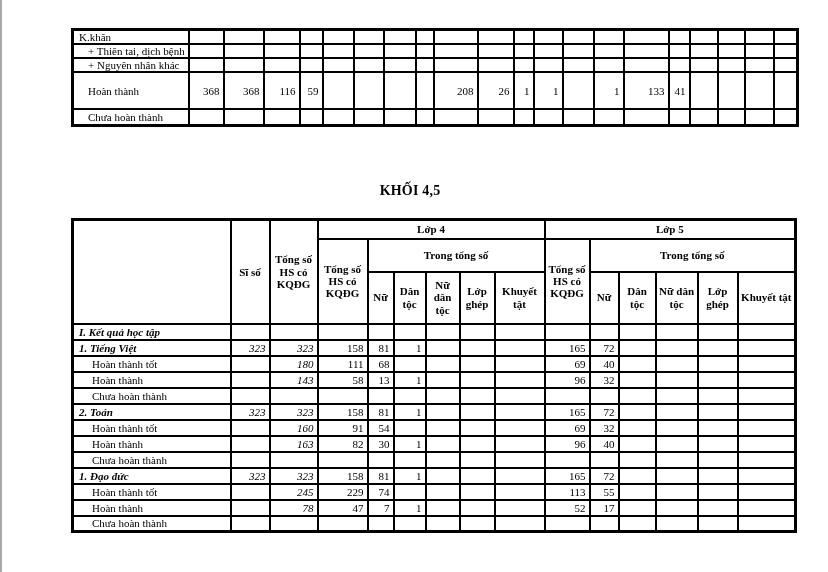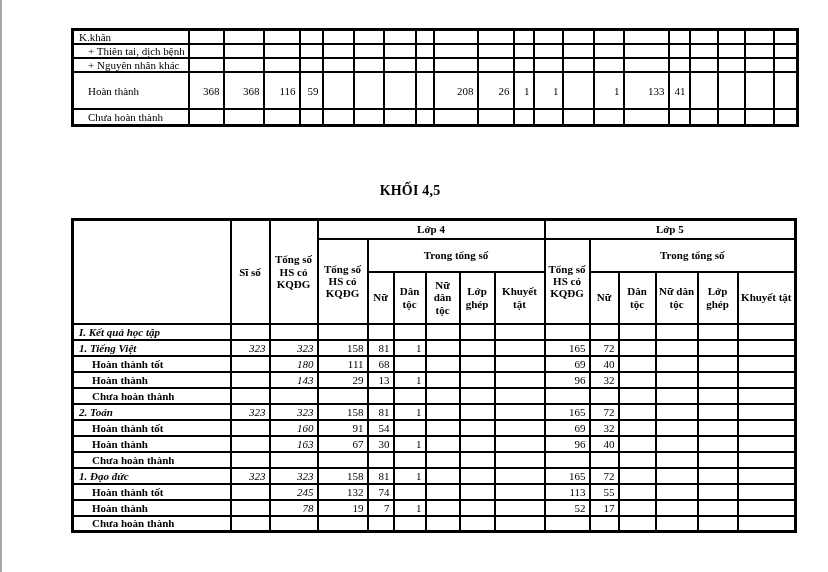--- a/index.html
+++ b/index.html
@@ -30,21 +30,21 @@
   #top-table tr:nth-child(2) { height:14px; }
   #top-table tr:nth-child(3) { height:14px; }
   #top-table tr:nth-child(4) { height:37px; }
   #top-table tr:nth-child(5) { height:16px; }
   #top-table tr:nth-child(6) { height:12px; }
   
   .label   { text-align:left; padding-left:5px; }
   .indent  { padding-left:14px; }
   .bold    { font-weight:bold; white-space:normal; line-height:1.2; }
   .section { font-weight:bold; font-style:italic; }
-  .sub     { padding-left:18px;font-weight:bold; }
+  .sub     { padding-left:18px; }
   
   .num { text-align:right; padding-right:3px; }
   .bi  { font-weight:normal; font-style:italic; }
 </style>
 </head>
 <body>
 
 <div class="page-edge"></div>
 
 <table id="top-table">
@@ -286,21 +286,21 @@
         <td class="num">40</td>
         <td class="num"></td>
         <td class="num"></td>
         <td class="num"></td>
         <td class="num"></td>
       </tr>
       <tr>
         <td class="label sub">Hoàn thành</td>
         <td class="num bi"></td>
         <td class="num bi">143</td>
-        <td class="num">29</td>
+        <td class="num">58</td>
         <td class="num">13</td>
         <td class="num">1</td>
         <td class="num"></td>
         <td class="num"></td>
         <td class="num"></td>
         <td class="num">96</td>
         <td class="num">32</td>
         <td class="num"></td>
         <td class="num"></td>
         <td class="num"></td>
@@ -354,21 +354,21 @@
         <td class="num">32</td>
         <td class="num"></td>
         <td class="num"></td>
         <td class="num"></td>
         <td class="num"></td>
       </tr>
       <tr>
         <td class="label sub">Hoàn thành</td>
         <td class="num bi"></td>
         <td class="num bi">163</td>
-        <td class="num">67</td>
+        <td class="num">82</td>
         <td class="num">30</td>
         <td class="num">1</td>
         <td class="num"></td>
         <td class="num"></td>
         <td class="num"></td>
         <td class="num">96</td>
         <td class="num">40</td>
         <td class="num"></td>
         <td class="num"></td>
         <td class="num"></td>
@@ -405,38 +405,38 @@
         <td class="num">72</td>
         <td class="num"></td>
         <td class="num"></td>
         <td class="num"></td>
         <td class="num"></td>
       </tr>
       <tr>
         <td class="label sub">Hoàn thành tốt</td>
         <td class="num bi"></td>
         <td class="num bi">245</td>
-        <td class="num">132</td>
+        <td class="num">229</td>
         <td class="num">74</td>
         <td class="num"></td>
         <td class="num"></td>
         <td class="num"></td>
         <td class="num"></td>
         <td class="num">113</td>
         <td class="num">55</td>
         <td class="num"></td>
         <td class="num"></td>
         <td class="num"></td>
         <td class="num"></td>
       </tr>
       <tr>
         <td class="label sub">Hoàn thành</td>
         <td class="num bi"></td>
         <td class="num bi">78</td>
-        <td class="num">19</td>
+        <td class="num">47</td>
         <td class="num">7</td>
         <td class="num">1</td>
         <td class="num"></td>
         <td class="num"></td>
         <td class="num"></td>
         <td class="num">52</td>
         <td class="num">17</td>
         <td class="num"></td>
         <td class="num"></td>
         <td class="num"></td>

